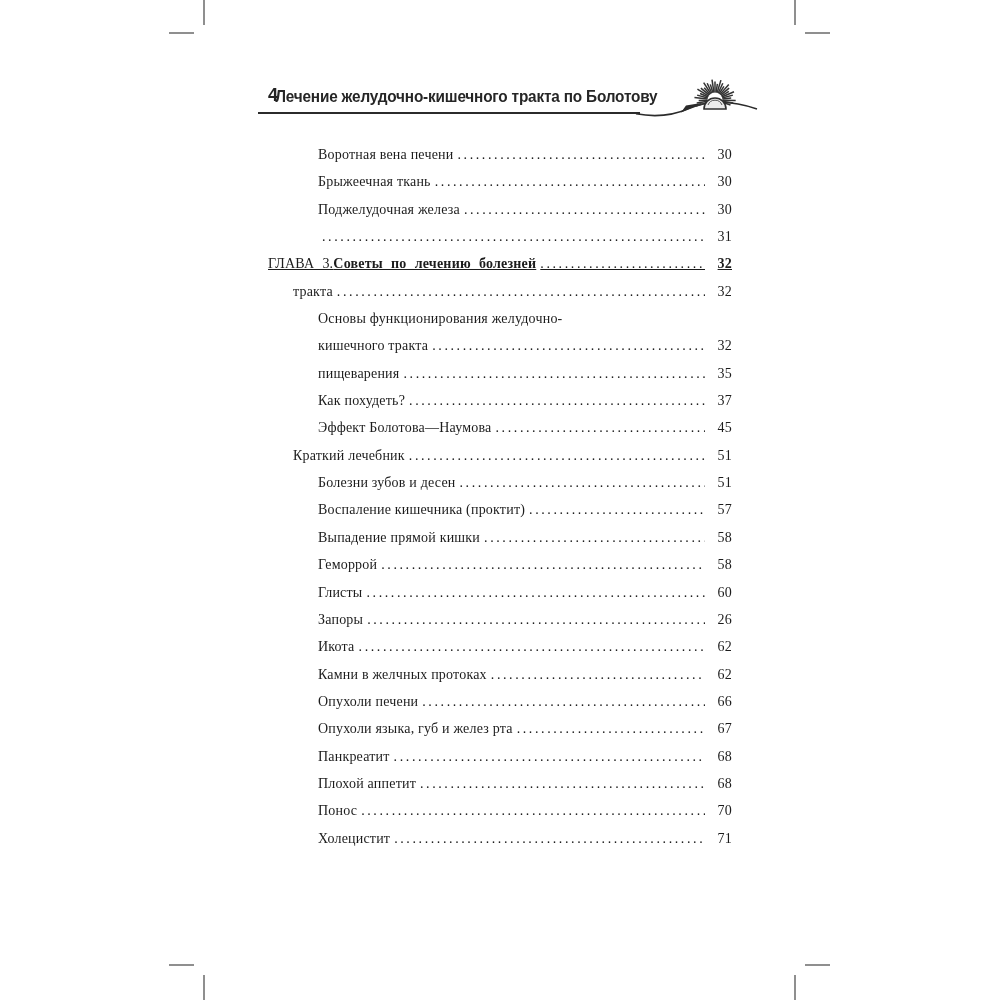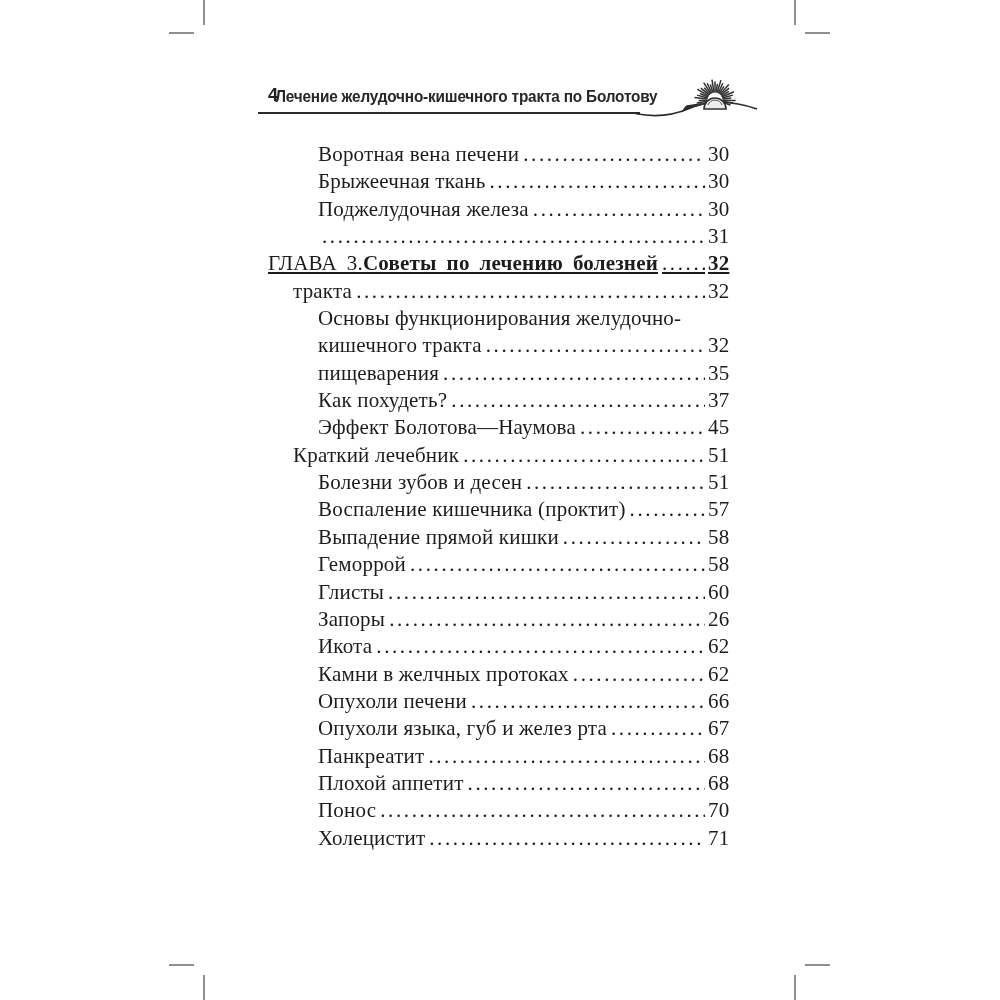--- a/index.html
+++ b/index.html
@@ -30,29 +30,29 @@
   }
   .runtitle{
     position:absolute;left:0;right:90px;top:11px;text-align:center;
     font-family:"Liberation Sans","DejaVu Sans",sans-serif;
     font-weight:700;font-size:16.5px;color:#262626;white-space:nowrap;
     transform:scaleX(.93);transform-origin:60% 50%;letter-spacing:-.2px;
   }
   .header svg{position:absolute;left:0;top:0;overflow:visible;}
 
   
-  .toc{position:absolute;left:268px;top:141px;width:464px;font-size:21px;letter-spacing:.2px;}
+  .toc{position:absolute;left:268px;top:141px;width:464px;font-size:14px;letter-spacing:.2px;}
   .row{display:flex;align-items:baseline;line-height:27.35px;white-space:nowrap;}
   .row .prefix{flex:none;}
   .row .label{flex:none;}
   .row .dots{
     flex:1 1 auto;overflow:hidden;margin:0 3px 0 4px;
     letter-spacing:2.6px;color:#1c1c1c;min-width:0;
   }
-  .row .pg{flex:none;text-align:left;min-width:24px;}
+  .row .pg{flex:none;text-align:right;min-width:24px;}
   .lvl0{padding-left:0;}
   .lvl1{padding-left:25px;}
   .lvl2{padding-left:50px;}
   .chapter .label{font-weight:700;}
   .chapter .pg{font-weight:700;}
   .chapter{word-spacing:4.5px;text-decoration:underline;}
 </style>
 </head>
 <body>
 

